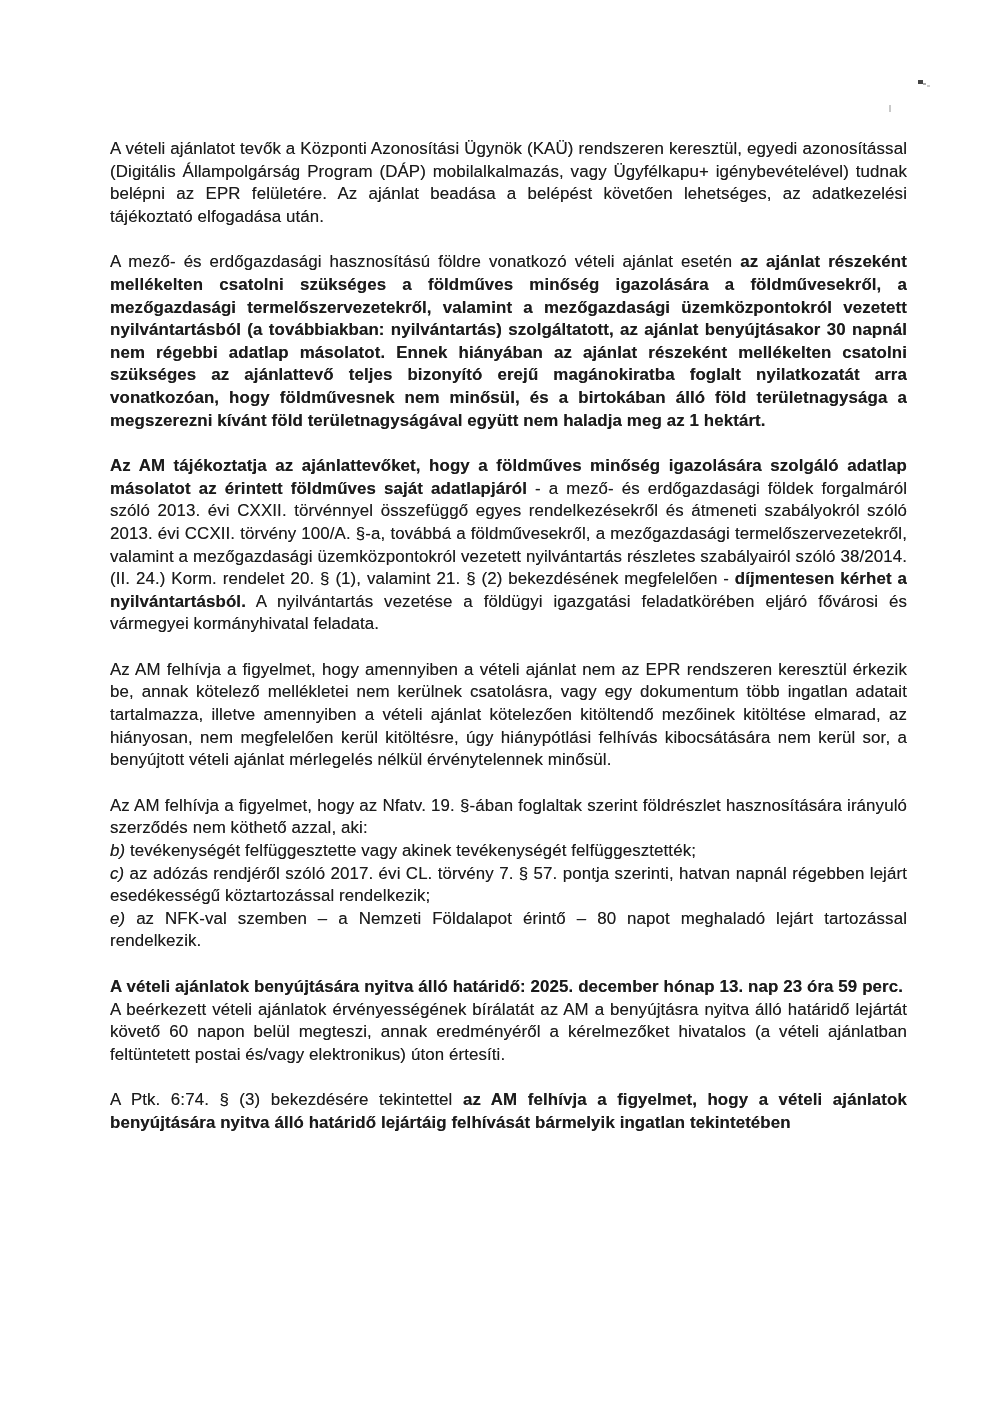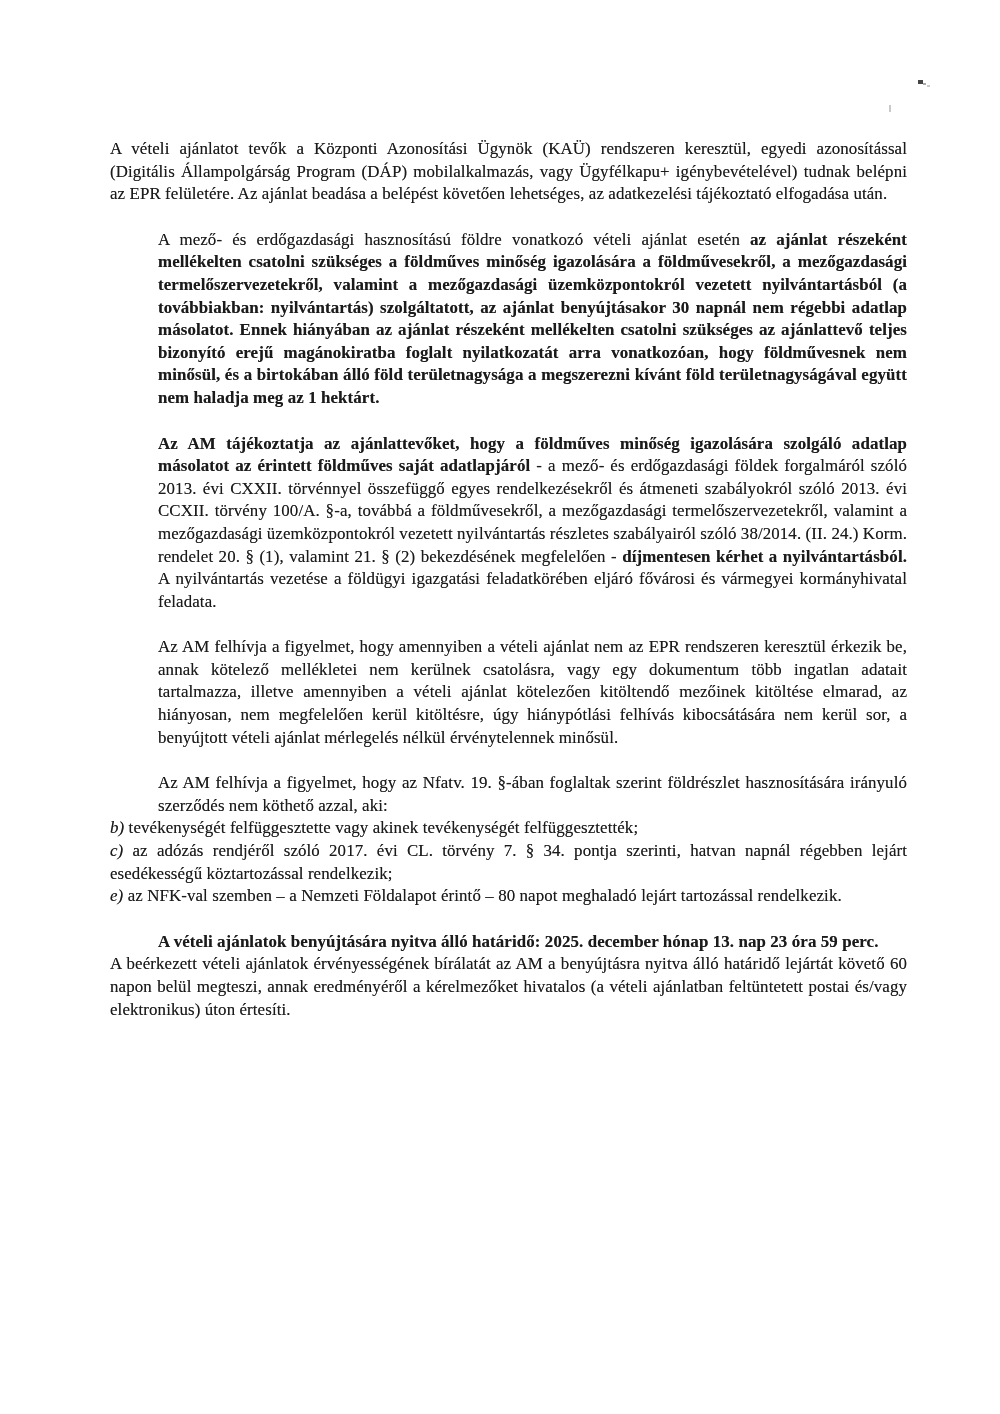--- a/index.html
+++ b/index.html
@@ -2,38 +2,38 @@
 <html lang="hu"><head>
 <meta charset="utf-8">
 <style>
   html, body { margin: 0; padding: 0; background: #ffffff; }
   .page {
     position: relative;
     width: 1000px;
     height: 1414px;
     background: #ffffff;
     overflow: hidden;
-    font-family: Liberation Serif, serif;
+    font-family: Liberation Sans, sans-serif;
     color: #1b1b1b;
   }
   .content {
     position: absolute;
     left: 110px;
     top: 138px;
     width: 797px;
   }
   p.para {
     margin: 0;
     text-align: justify;
     font-size: 16.9px;
     line-height: 22.6px;
     letter-spacing: 0.1px;
     text-shadow: 0 0 0.35px rgba(20,20,20,0.55); 
   }
-  p.gap { margin-top: 23px; margin-left: 48px; }
+  p.gap { margin-top: 23px; }
   .b { font-weight: bold; }
   .i { font-style: italic; }
   
   .speck {
     position: absolute;
     background: #444;
   }
   .speck.s1 { left: 918px; top: 80px; width: 5px; height: 4px; box-shadow: 4px 2px 0 -1px #aaa, 8px 4px 0 -1px #ccc; }
   .speck.s2 { left: 889px; top: 105px; width: 2px; height: 7px; background: #c9c9c9; }
 </style>
@@ -67,31 +67,34 @@
     <p class="para gap">
       <span>Az AM felhívja a figyelmet, hogy az Nfatv. 19. §-ában foglaltak szerint földrészlet hasznosítására irányuló szerződés nem köthető azzal, aki:</span>
     </p>
 
 
     <p class="para">
       <span class="i">b)</span><span> tevékenységét felfüggesztette vagy akinek tevékenységét felfüggesztették;</span>
     </p>
 
     <p class="para">
-      <span class="i">c)</span><span> az adózás rendjéről szóló 2017. évi CL. törvény 7. § 34. pontja szerinti, hatvan napnál régebben lejárt esedékességű köztartozással rendelkezik;</span>
+      <span class="i">c)</span><span> az adózás rendjéről szóló 2017. évi CL. törvény 7. § 57. pontja szerinti, hatvan napnál régebben lejárt esedékességű köztartozással rendelkezik;</span>
     </p>
 
 
     <p class="para">
       <span class="i">e)</span><span> az NFK-val szemben – a Nemzeti Földalapot érintő – 80 napot meghaladó lejárt tartozással rendelkezik.</span>
     </p>
 
     <p class="para gap">
       <span class="b">A vételi ajánlatok benyújtására nyitva álló határidő: 2025. december hónap 13. nap 23 óra 59 perc.</span>
     </p>
 
     <p class="para">
       <span>A beérkezett vételi ajánlatok érvényességének bírálatát az AM a benyújtásra nyitva álló határidő lejártát követő 60 napon belül megteszi, annak eredményéről a kérelmezőket hivatalos (a vételi ajánlatban feltüntetett postai és/vagy elektronikus) úton értesíti.</span>
     </p>
 
+    <p class="para gap">
+      <span>A Ptk. 6:74. § (3) bekezdésére tekintettel </span><span class="b">az AM felhívja a figyelmet, hogy a vételi ajánlatok benyújtására nyitva álló határidő lejártáig felhívását bármelyik ingatlan tekintetében</span>
+    </p>
 
   </div>
 </div>
 
 </body></html>

